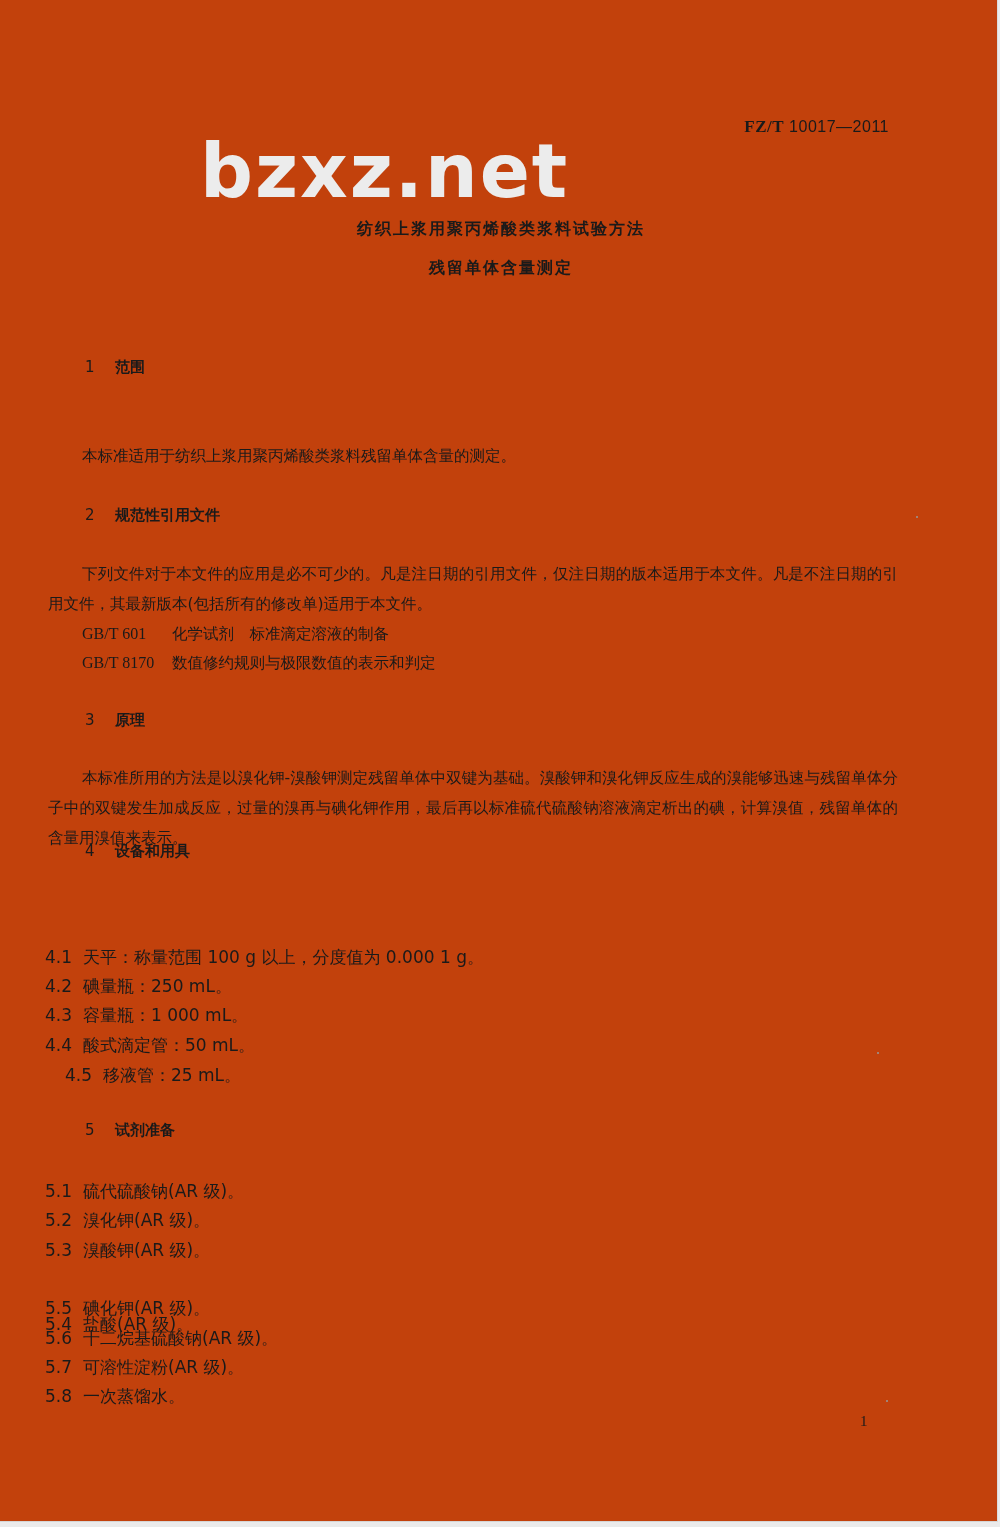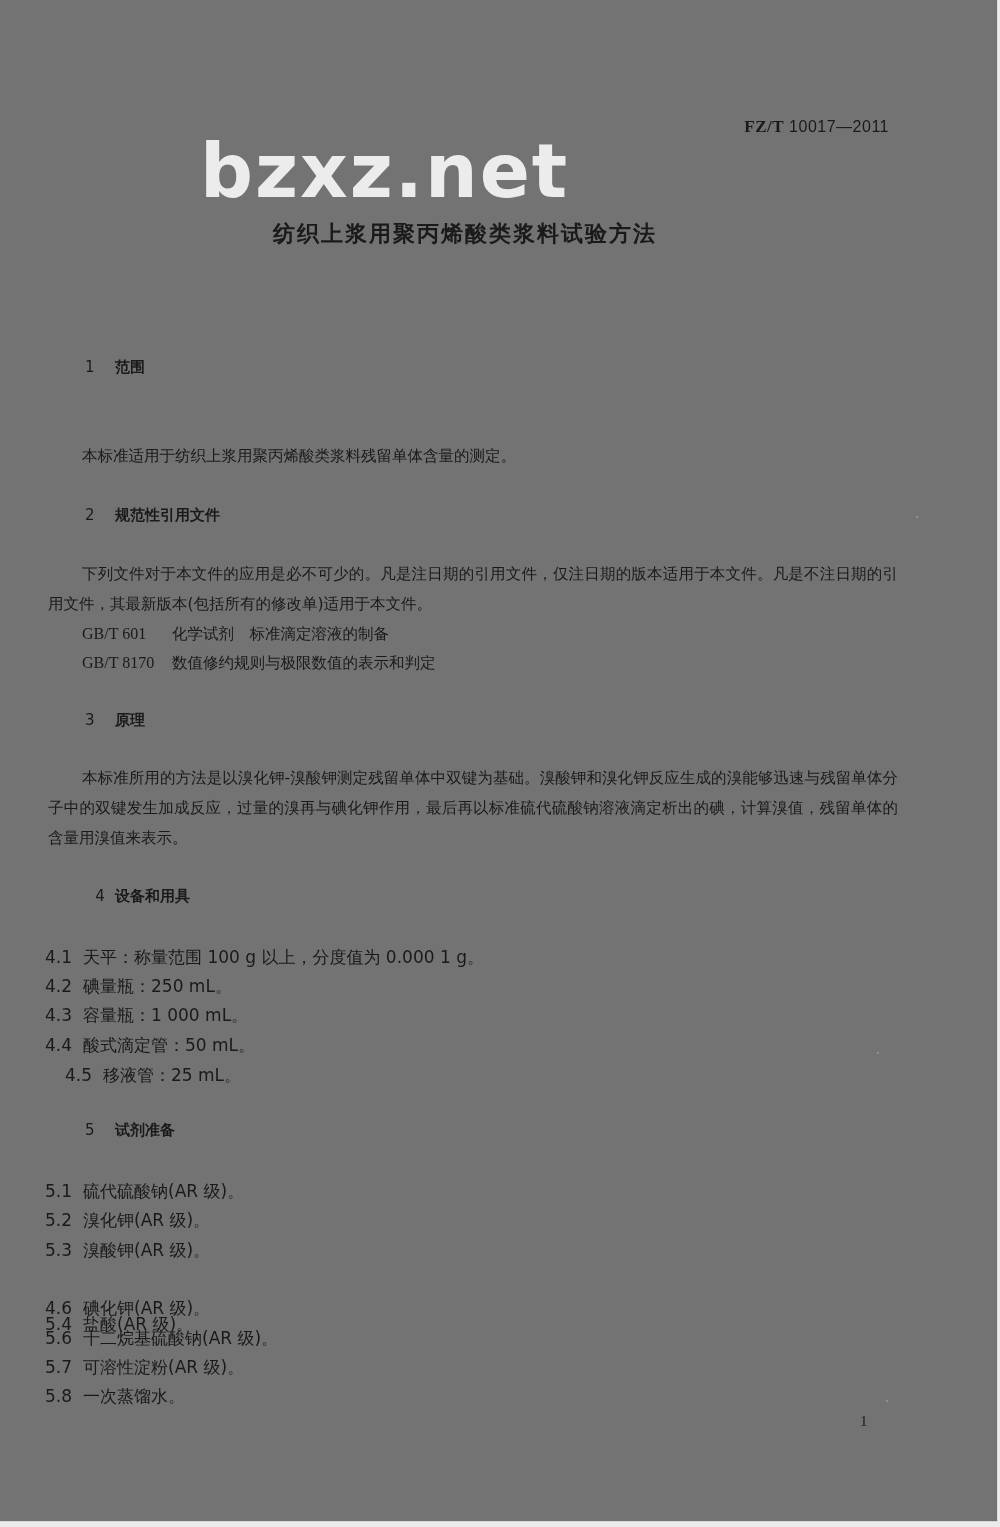--- a/index.html
+++ b/index.html
@@ -1,35 +1,35 @@
 <!DOCTYPE html>
 <html><head>
   <meta charset="utf-8">
   <style>
     html, body { margin: 0; padding: 0; }
     body {
       width: 1000px; height: 1527px; background: #ebebeb; position: relative; overflow: hidden;
       font-family: "DejaVu Sans", "Liberation Sans", sans-serif; color: #1a1a1a;
     }
     .page {
-      position: absolute; left: 0; top: 0; width: 997px; height: 1521px; background: #737373;
+      position: absolute; left: 0; top: 0; width: 997px; height: 1521px; background: #c2410c;
       border-right: 1px solid #dcdcdc; border-bottom: 1px solid #d6d6d6;
     }
     .std-code {
       position: absolute; top: 117px; right: 108px; font-size: 16px; letter-spacing: 0.5px;
       font-family: "Liberation Sans", sans-serif;
     }
     .std-code .pfx { font-family: "Liberation Serif", serif; font-weight: bold; font-size: 17px; }
     .watermark {
       position: absolute; left: 200px; top: 128px; font-size: 74px; font-weight: bold;
       color: #ececec; font-family: "DejaVu Sans", sans-serif; letter-spacing: 2px;
     }
     .title {
       position: absolute; left: 0; width: 930px; text-align: center; font-weight: bold;
-      font-size: 22px; letter-spacing: 2px;
+      font-size: 16px; letter-spacing: 2px; padding-left: 36px;
     }
     .t1 { top: 219px; }
     .t2 { top: 258px; }
     .h { position: absolute; left: 45px; font-size: 15px; font-weight: bold; margin-left: 40px; }
     .h .num { display: inline-block; width: 30px; font-weight: normal; }
     .p { position: absolute; font-size: 15.5px; line-height: 30px; }
     .indent { left: 82px; }
     .body-wide { left: 48px; width: 850px; text-indent: 34px; text-align: justify; }
     .item { position: absolute; left: 45px; font-size: 17px; }
     .item .n { display: inline-block; width: 38px; font-family: "DejaVu Sans", sans-serif; }
@@ -45,20 +45,21 @@
 <div class="page">
 
   <div class="watermark">bzxz.net</div>
 
   <div class="std-code">
     <span class="pfx">FZ/T</span>
     <span>10017—2011</span>
   </div>
 
   <div class="title t1">纺织上浆用聚丙烯酸类浆料试验方法</div>
+  <div class="title t2">残留单体含量测定</div>
 
   <div class="h" style="top:358px;">
     <span class="num">1</span><span>范围</span>
   </div>
   <div class="p indent" style="top:441px;">本标准适用于纺织上浆用聚丙烯酸类浆料残留单体含量的测定。</div>
 
   <div class="h" style="top:506px;">
     <span class="num">2</span><span>规范性引用文件</span>
   </div>
   <div class="p body-wide" style="top:559px;">下列文件对于本文件的应用是必不可少的。凡是注日期的引用文件，仅注日期的版本适用于本文件。凡是不注日期的引用文件，其最新版本(包括所有的修改单)适用于本文件。</div>
@@ -67,37 +68,37 @@
   </div>
   <div class="p indent ref" style="top:648px;">
     <span class="code">GB/T 8170</span><span>数值修约规则与极限数值的表示和判定</span>
   </div>
 
   <div class="h" style="top:711px;">
     <span class="num">3</span><span>原理</span>
   </div>
   <div class="p body-wide" style="top:763px;">本标准所用的方法是以溴化钾-溴酸钾测定残留单体中双键为基础。溴酸钾和溴化钾反应生成的溴能够迅速与残留单体分子中的双键发生加成反应，过量的溴再与碘化钾作用，最后再以标准硫代硫酸钠溶液滴定析出的碘，计算溴值，残留单体的含量用溴值来表示。</div>
 
-  <div class="h" style="top:887px;text-align:center;">
+  <div class="h" style="top:842px;">
     <span class="num">4</span><span>设备和用具</span>
   </div>
   <div class="item" style="top:946px;"><span class="n">4.1</span><span>天平：称量范围 100 g 以上，分度值为 0.000 1 g。</span></div>
   <div class="item" style="top:975px;"><span class="n">4.2</span><span>碘量瓶：250 mL。</span></div>
   <div class="item" style="top:1004px;"><span class="n">4.3</span><span>容量瓶：1 000 mL。</span></div>
   <div class="item" style="top:1034px;"><span class="n">4.4</span><span>酸式滴定管：50 mL。</span></div>
   <div class="item" style="top:1064px;margin-left:20px;"><span class="n">4.5</span><span>移液管：25 mL。</span></div>
 
   <div class="h" style="top:1121px;">
     <span class="num">5</span><span>试剂准备</span>
   </div>
   <div class="item" style="top:1180px;"><span class="n">5.1</span><span>硫代硫酸钠(AR 级)。</span></div>
   <div class="item" style="top:1209px;"><span class="n">5.2</span><span>溴化钾(AR 级)。</span></div>
   <div class="item" style="top:1239px;"><span class="n">5.3</span><span>溴酸钾(AR 级)。</span></div>
   <div class="item" style="top:1268px;margin-top:45px;"><span class="n">5.4</span><span>盐酸(AR 级)。</span></div>
-  <div class="item" style="top:1297px;"><span class="n">4.6</span><span>碘化钾(AR 级)。</span></div>
+  <div class="item" style="top:1297px;"><span class="n">5.5</span><span>碘化钾(AR 级)。</span></div>
   <div class="item" style="top:1327px;"><span class="n">5.6</span><span>十二烷基硫酸钠(AR 级)。</span></div>
   <div class="item" style="top:1356px;"><span class="n">5.7</span><span>可溶性淀粉(AR 级)。</span></div>
   <div class="item" style="top:1385px;"><span class="n">5.8</span><span>一次蒸馏水。</span></div>
 
   <div class="pageno">1</div>
 
   <div class="dot" style="left:916px;top:516px;"></div>
   <div class="dot" style="left:877px;top:1052px;"></div>
   <div class="dot" style="left:886px;top:1400px;"></div>
 </div>

